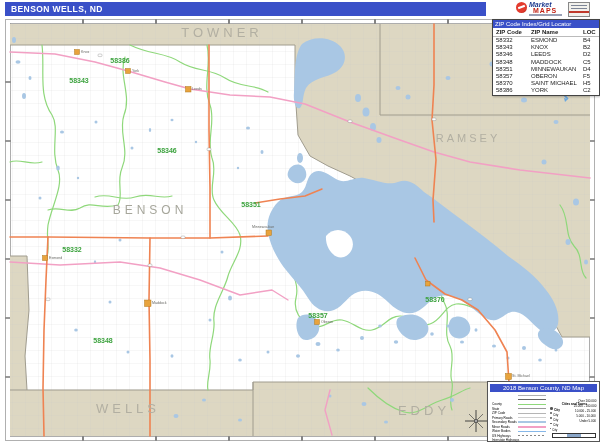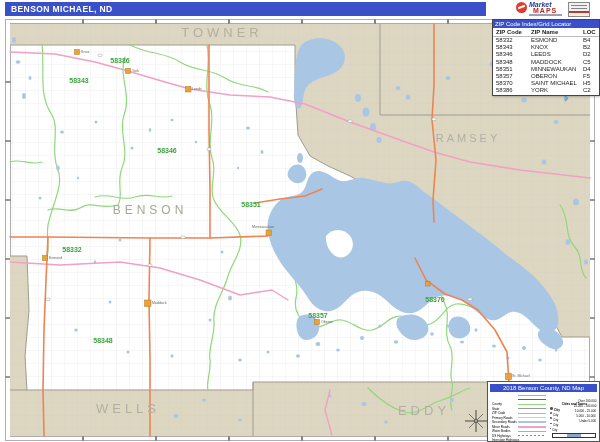--- a/index.html
+++ b/index.html
@@ -242,21 +242,21 @@
     <path d="M476,410 L476,432 M465,421 L487,421"></path>
     <path d="M469,414 L483,428 M483,414 L469,428" stroke-width="0.6"></path>
     <circle cx="476" cy="421" r="1.4" fill="#fff"></circle>
   </g>
 
   <path d="M552,88 Q562,92 568,99" fill="none" stroke="#6aa7e0" stroke-width="1.6"></path>
   <path d="M568,99 l-4,-1 1,4 z" fill="#6aa7e0"></path>
 </svg>
 
 <div id="titlebar" class="abs">
-  <span>BENSON MICHAEL, ND</span>
+  <span>BENSON WELLS, ND</span>
 </div>
 
 <div id="logo" class="abs">
   <span class="globe"></span>
   <span class="brandtop">Market</span>
   <span class="brandbot">MAPS</span>
   <span class="tag"></span>
   <span class="mini">
       <i></i>
       <i></i>

